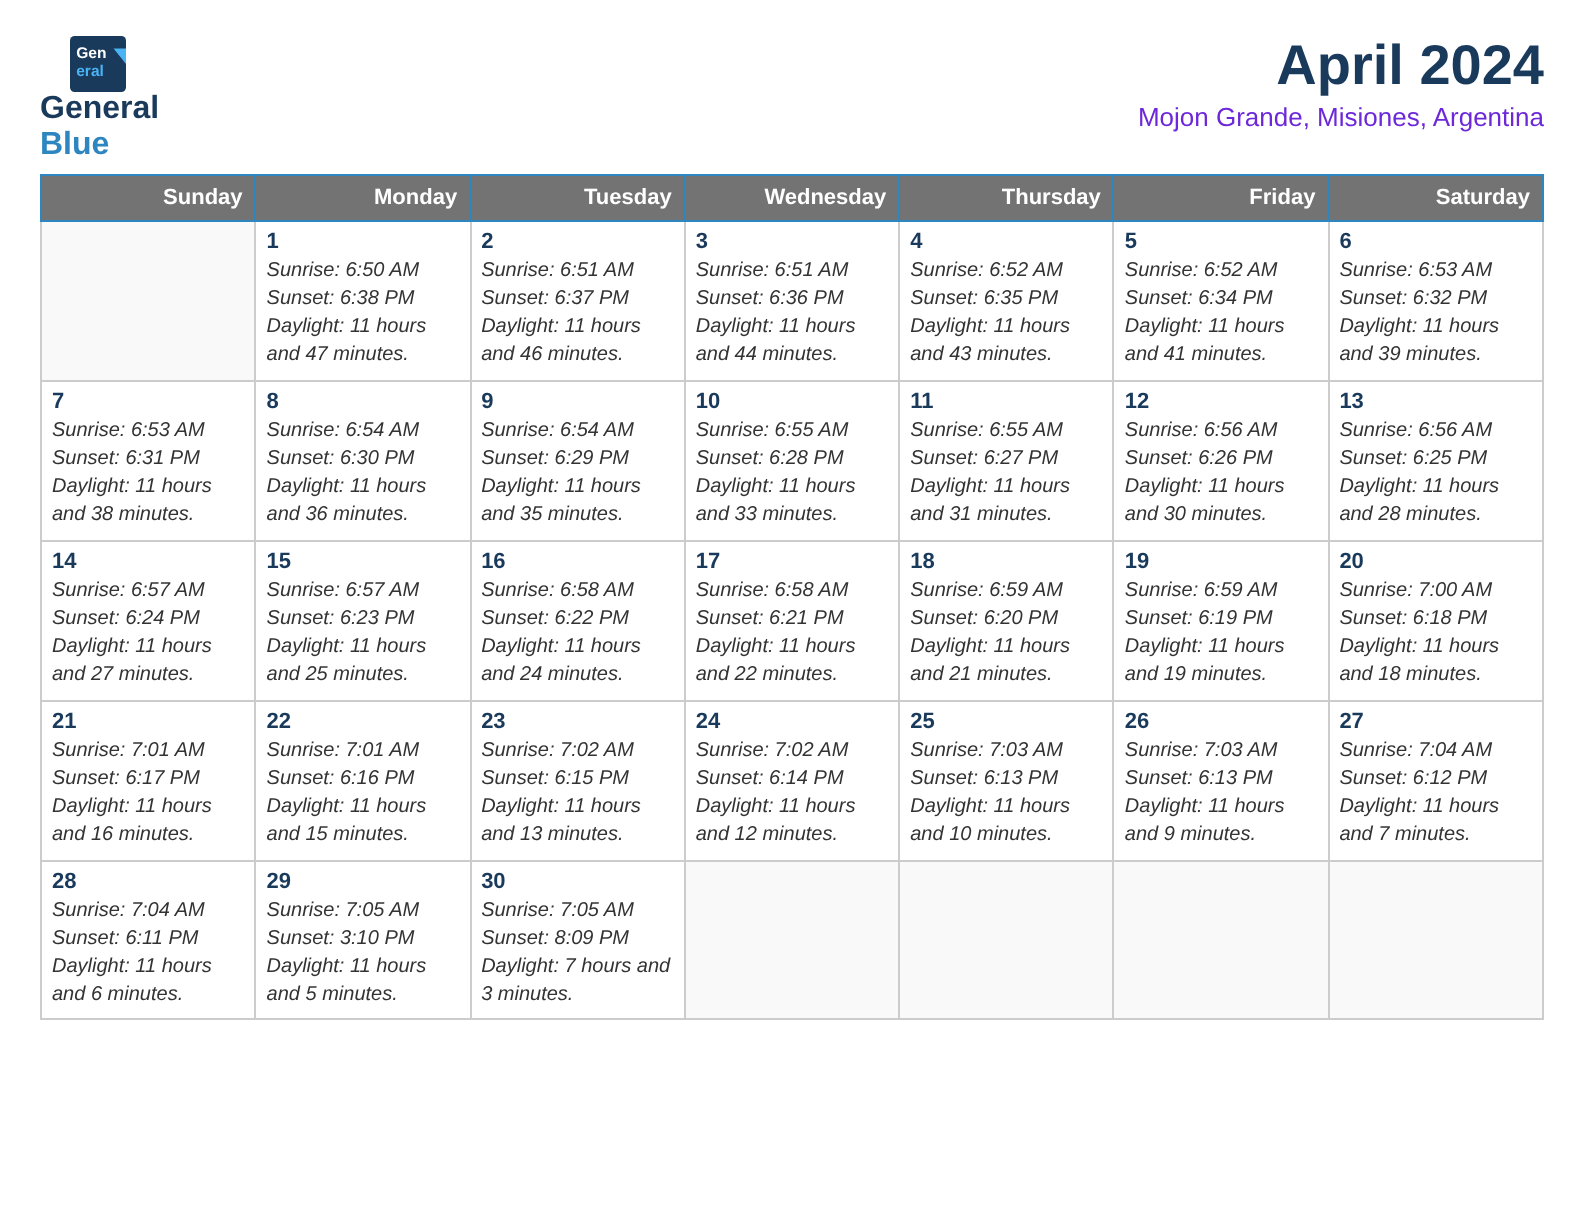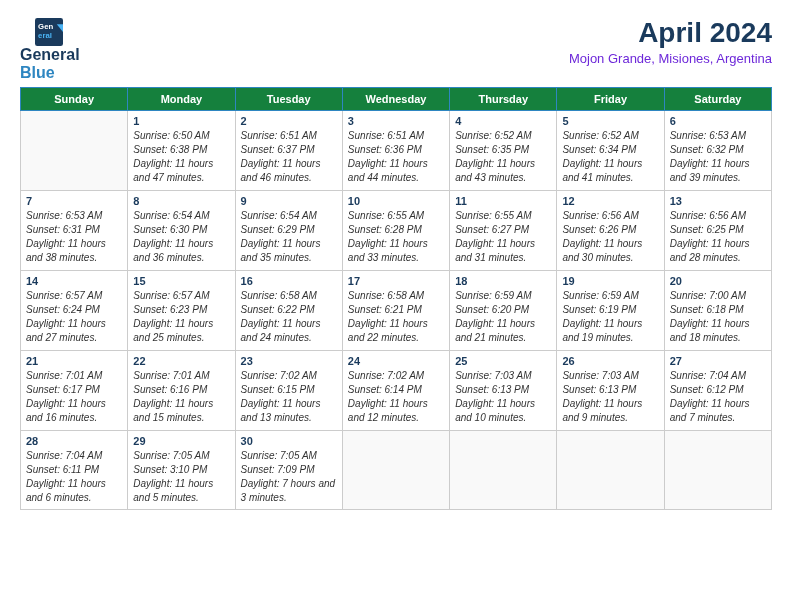--- a/index.html
+++ b/index.html
@@ -44,23 +44,23 @@
       font-size: 13px;
       color: #6d28d9;
       margin-top: 2px;
     }
     .calendar {
       width: 100%;
       border-collapse: collapse;
       font-size: 9.5px;
     }
     .calendar th {
-      background-color: #15803d;
+      background-color: #737373;
       color: #fff;
-      text-align: center;
+      text-align: right;
       padding: 5px 6px;
       font-size: 11px;
       font-weight: bold;
       border: 1px solid #2e86c1;
     }
     .calendar td {
       border: 1px solid #ccc;
       vertical-align: top;
       padding: 4px 5px;
       width: calc(100% / 7);
@@ -243,21 +243,21 @@
           <td>
             <span class="day-num">28</span>
             <div class="day-info"><span>Sunrise: 7:04 AM</span><br><span>Sunset: 6:11 PM</span><br><span>Daylight: 11 hours and 6 minutes.</span></div>
           </td>
           <td>
             <span class="day-num">29</span>
             <div class="day-info"><span>Sunrise: 7:05 AM</span><br><span>Sunset: 3:10 PM</span><br><span>Daylight: 11 hours and 5 minutes.</span></div>
           </td>
           <td>
             <span class="day-num">30</span>
-            <div class="day-info"><span>Sunrise: 7:05 AM</span><br><span>Sunset: 7:09 PM</span><br><span>Daylight: 7 hours and 3 minutes.</span></div>
+            <div class="day-info"><span>Sunrise: 7:05 AM</span><br><span>Sunset: 8:09 PM</span><br><span>Daylight: 7 hours and 3 minutes.</span></div>
           </td>
           <td class="empty-cell"></td>
           <td class="empty-cell"></td>
           <td class="empty-cell"></td>
           <td class="empty-cell"></td>
         </tr>
       </tbody>
   </table>
 </div>
 

